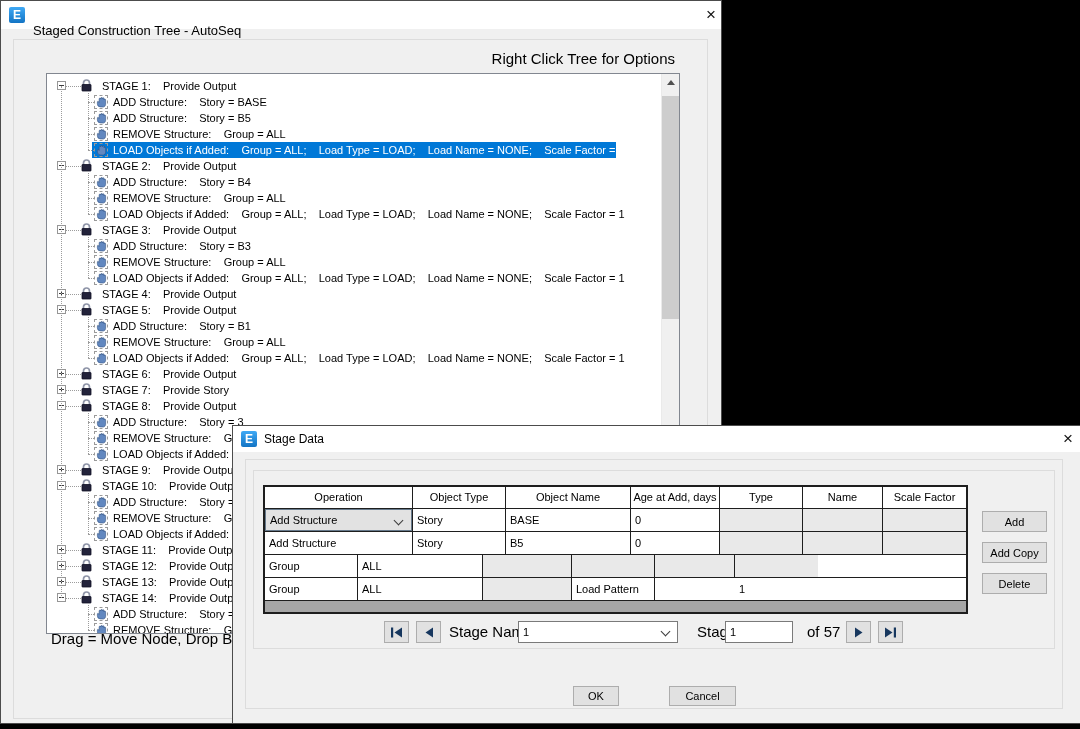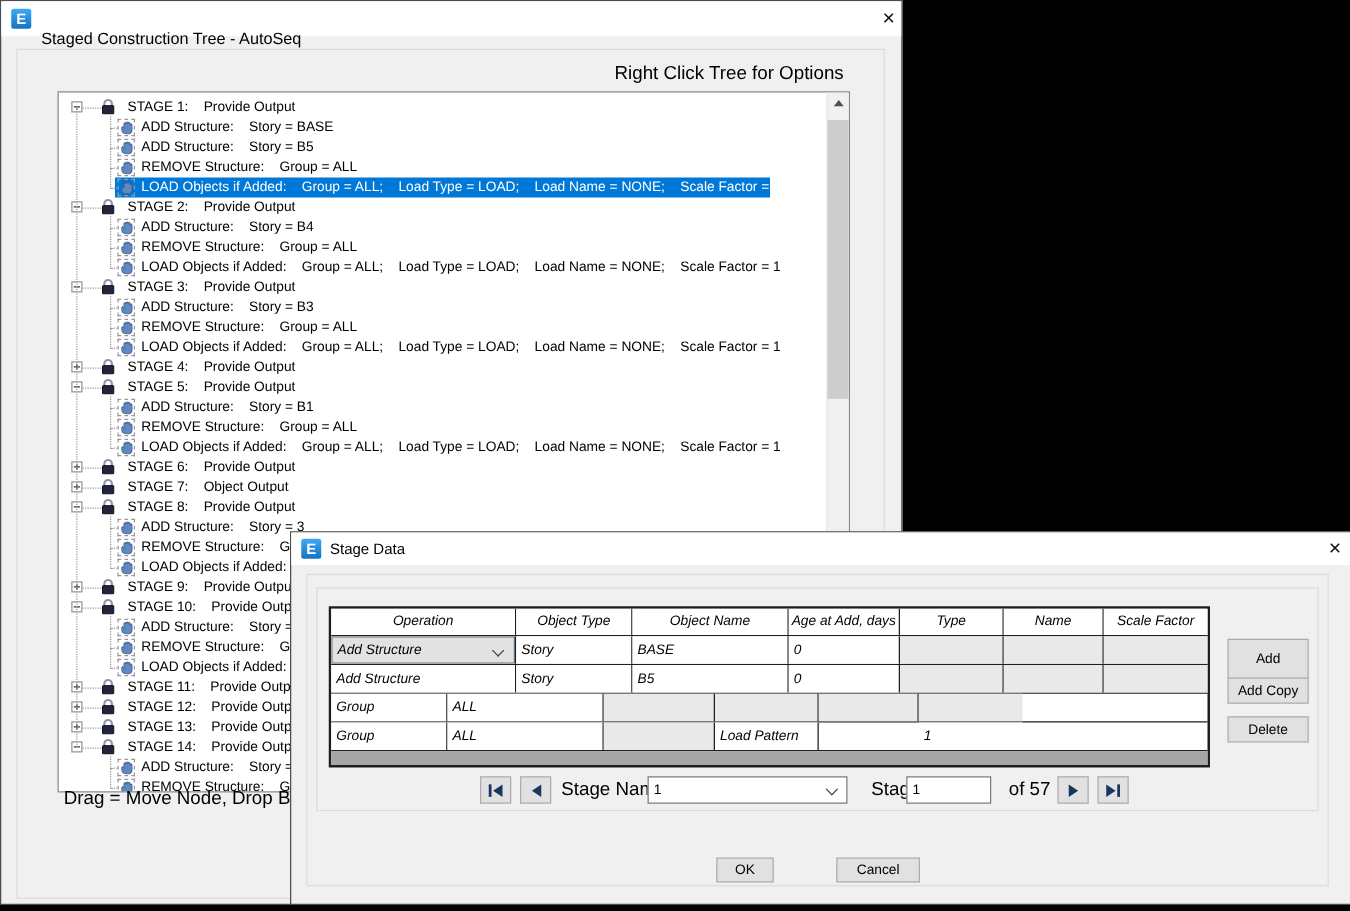--- a/index.html
+++ b/index.html
@@ -138,21 +138,21 @@
               <path d="M1.5 5.2 V7.5 Q1.5 10.5 4.5 10.8 L8 11 Q10.5 10.5 10.5 8 V3.2 Q10.5 2.2 9.6 2.2 Q8.8 2.2 8.8 3.2 V1.8 Q8.8 0.8 7.9 0.8 Q7 0.8 7 1.8 V1.5 Q7 0.5 6.1 0.5 Q5.2 0.5 5.2 1.5 V2.2 Q5.2 1.2 4.3 1.2 Q3.4 1.2 3.4 2.2 V6 L2.6 4.9 Q2 4.2 1.5 5.2 Z" fill="#6288c0" stroke="#2f4f7f" stroke-width="0.6"></path>
             </svg></div><div class="tlabel" style="left:66px">LOAD Objects if Added:    Group = ALL;    Load Type = LOAD;    Load Name = NONE;    Scale Factor = 1</div></div>
         <div class="vline" style="left:41px;top:243px;height:41px"></div>
         <div class="trow" style="top:292px"><div class="hstub" style="left:19px;width:15px;top:8px"></div><div class="ebox" style="left:10px;top:3px"><span class="h"></span><span class="v"></span></div><div class="icon" style="left:33px;top:1px"><svg width="13" height="13" viewBox="0 0 13 13">
               <path d="M3.5 6 V4 a3 3 0 0 1 6 0 V6" fill="none" stroke="#8f95a8" stroke-width="1.7"></path>
               <rect x="2" y="5.5" width="9" height="6.5" rx="0.5" fill="#23233b" stroke="#101024" stroke-width="0.8"></rect>
             </svg></div><div class="tlabel" style="left:55px">STAGE 6:    Provide Output</div></div>
         <div class="trow" style="top:308px"><div class="hstub" style="left:19px;width:15px;top:8px"></div><div class="ebox" style="left:10px;top:3px"><span class="h"></span><span class="v"></span></div><div class="icon" style="left:33px;top:1px"><svg width="13" height="13" viewBox="0 0 13 13">
               <path d="M3.5 6 V4 a3 3 0 0 1 6 0 V6" fill="none" stroke="#8f95a8" stroke-width="1.7"></path>
               <rect x="2" y="5.5" width="9" height="6.5" rx="0.5" fill="#23233b" stroke="#101024" stroke-width="0.8"></rect>
-            </svg></div><div class="tlabel" style="left:55px">STAGE 7:    Object Output</div></div>
+            </svg></div><div class="tlabel" style="left:55px">STAGE 7:    Provide Story</div></div>
         <div class="trow" style="top:324px"><div class="hstub" style="left:19px;width:15px;top:8px"></div><div class="ebox" style="left:10px;top:3px"><span class="h"></span></div><div class="icon" style="left:33px;top:1px"><svg width="13" height="13" viewBox="0 0 13 13">
               <path d="M3.5 6 V4 a3 3 0 0 1 6 0 V6" fill="none" stroke="#8f95a8" stroke-width="1.7"></path>
               <rect x="2" y="5.5" width="9" height="6.5" rx="0.5" fill="#23233b" stroke="#101024" stroke-width="0.8"></rect>
             </svg></div><div class="tlabel" style="left:55px">STAGE 8:    Provide Output</div></div>
         <div class="trow" style="top:340px"><div class="hstub" style="left:41px;width:6px;top:8px"></div><div class="hand" style="left:47px;top:1px"><svg width="11" height="11" viewBox="0 0 12 12">
               <path d="M1.5 5.2 V7.5 Q1.5 10.5 4.5 10.8 L8 11 Q10.5 10.5 10.5 8 V3.2 Q10.5 2.2 9.6 2.2 Q8.8 2.2 8.8 3.2 V1.8 Q8.8 0.8 7.9 0.8 Q7 0.8 7 1.8 V1.5 Q7 0.5 6.1 0.5 Q5.2 0.5 5.2 1.5 V2.2 Q5.2 1.2 4.3 1.2 Q3.4 1.2 3.4 2.2 V6 L2.6 4.9 Q2 4.2 1.5 5.2 Z" fill="#6288c0" stroke="#2f4f7f" stroke-width="0.6"></path>
             </svg></div><div class="tlabel" style="left:66px">ADD Structure:    Story = 3</div></div>
         <div class="trow" style="top:356px"><div class="hstub" style="left:41px;width:6px;top:8px"></div><div class="hand" style="left:47px;top:1px"><svg width="11" height="11" viewBox="0 0 12 12">
               <path d="M1.5 5.2 V7.5 Q1.5 10.5 4.5 10.8 L8 11 Q10.5 10.5 10.5 8 V3.2 Q10.5 2.2 9.6 2.2 Q8.8 2.2 8.8 3.2 V1.8 Q8.8 0.8 7.9 0.8 Q7 0.8 7 1.8 V1.5 Q7 0.5 6.1 0.5 Q5.2 0.5 5.2 1.5 V2.2 Q5.2 1.2 4.3 1.2 Q3.4 1.2 3.4 2.2 V6 L2.6 4.9 Q2 4.2 1.5 5.2 Z" fill="#6288c0" stroke="#2f4f7f" stroke-width="0.6"></path>
             </svg></div><div class="tlabel" style="left:66px">REMOVE Structure:    Gro</div></div>
@@ -215,21 +215,21 @@
 
 <div id="stage-dialog" class="win">
   <div class="titlebar">
     <div class="eicon" style="left:8px;top:5px">E</div>
     <div class="title" style="left:31px;top:6px;font-size:12px">Stage Data</div>
     <div class="close" style="left:822px;top:2px;width:26px;height:22px;line-height:22px">×</div>
   </div>
   <div class="gb" style="left:12px;top:33px;width:818px;height:250px"></div>
   <div class="gb" style="left:20px;top:44px;width:802px;height:179px"></div>
 
-  <div id="sd-table" style="width: 701px; font-style: italic;">
+  <div id="sd-table" style="width: 701px;">
       <div class="hrow">
         <div class="hcell" style="width: 148px;">Operation</div>
         <div class="hcell" style="width: 93px;">Object Type</div>
         <div class="hcell" style="width: 125px;">Object Name</div>
         <div class="hcell" style="width: 89px;">Age at Add, days</div>
         <div class="hcell" style="width: 83px;">Type</div>
         <div class="hcell" style="width: 80px;">Name</div>
         <div class="hcell" style="width: 83px;">Scale Factor</div>
       </div>
       <div class="drow">
@@ -264,21 +264,21 @@
         <div class="dcell" style="width: 93px;">Group</div>
         <div class="dcell" style="width: 125px;">ALL</div>
         <div class="dcell gray" style="width: 89px;"></div>
         <div class="dcell" style="width: 83px;">Load Pattern</div>
         <div class="dcell" style="width: 80px; margin-top: 32px;">NONE</div>
         <div class="dcell" style="width: 83px;">1</div>
       </div>
       <div class="strip"></div>
     </div>
   <div id="side-buttons">
-      <div class="wbtn" style="left:749px;top:85px;width:65px;height:32px">Add</div>
+      <div class="wbtn" style="left:749px;top:85px;width:65px;height:21px">Add</div>
       <div class="wbtn" style="left:749px;top:116px;width:65px;height:21px">Add Copy</div>
       <div class="wbtn" style="left:749px;top:147px;width:65px;height:21px">Delete</div>
     </div>
 
   <div class="wbtn" style="left:151px;top:195px;width:25px;height:22px">
     <svg width="13" height="11" viewBox="0 0 13 11">
         <rect x="1" y="0.5" width="2.2" height="10" fill="#17375e"></rect>
         <path d="M12 0.5 L4.5 5.5 L12 10.5 Z" fill="#17375e"></path>
       </svg>
   </div>

